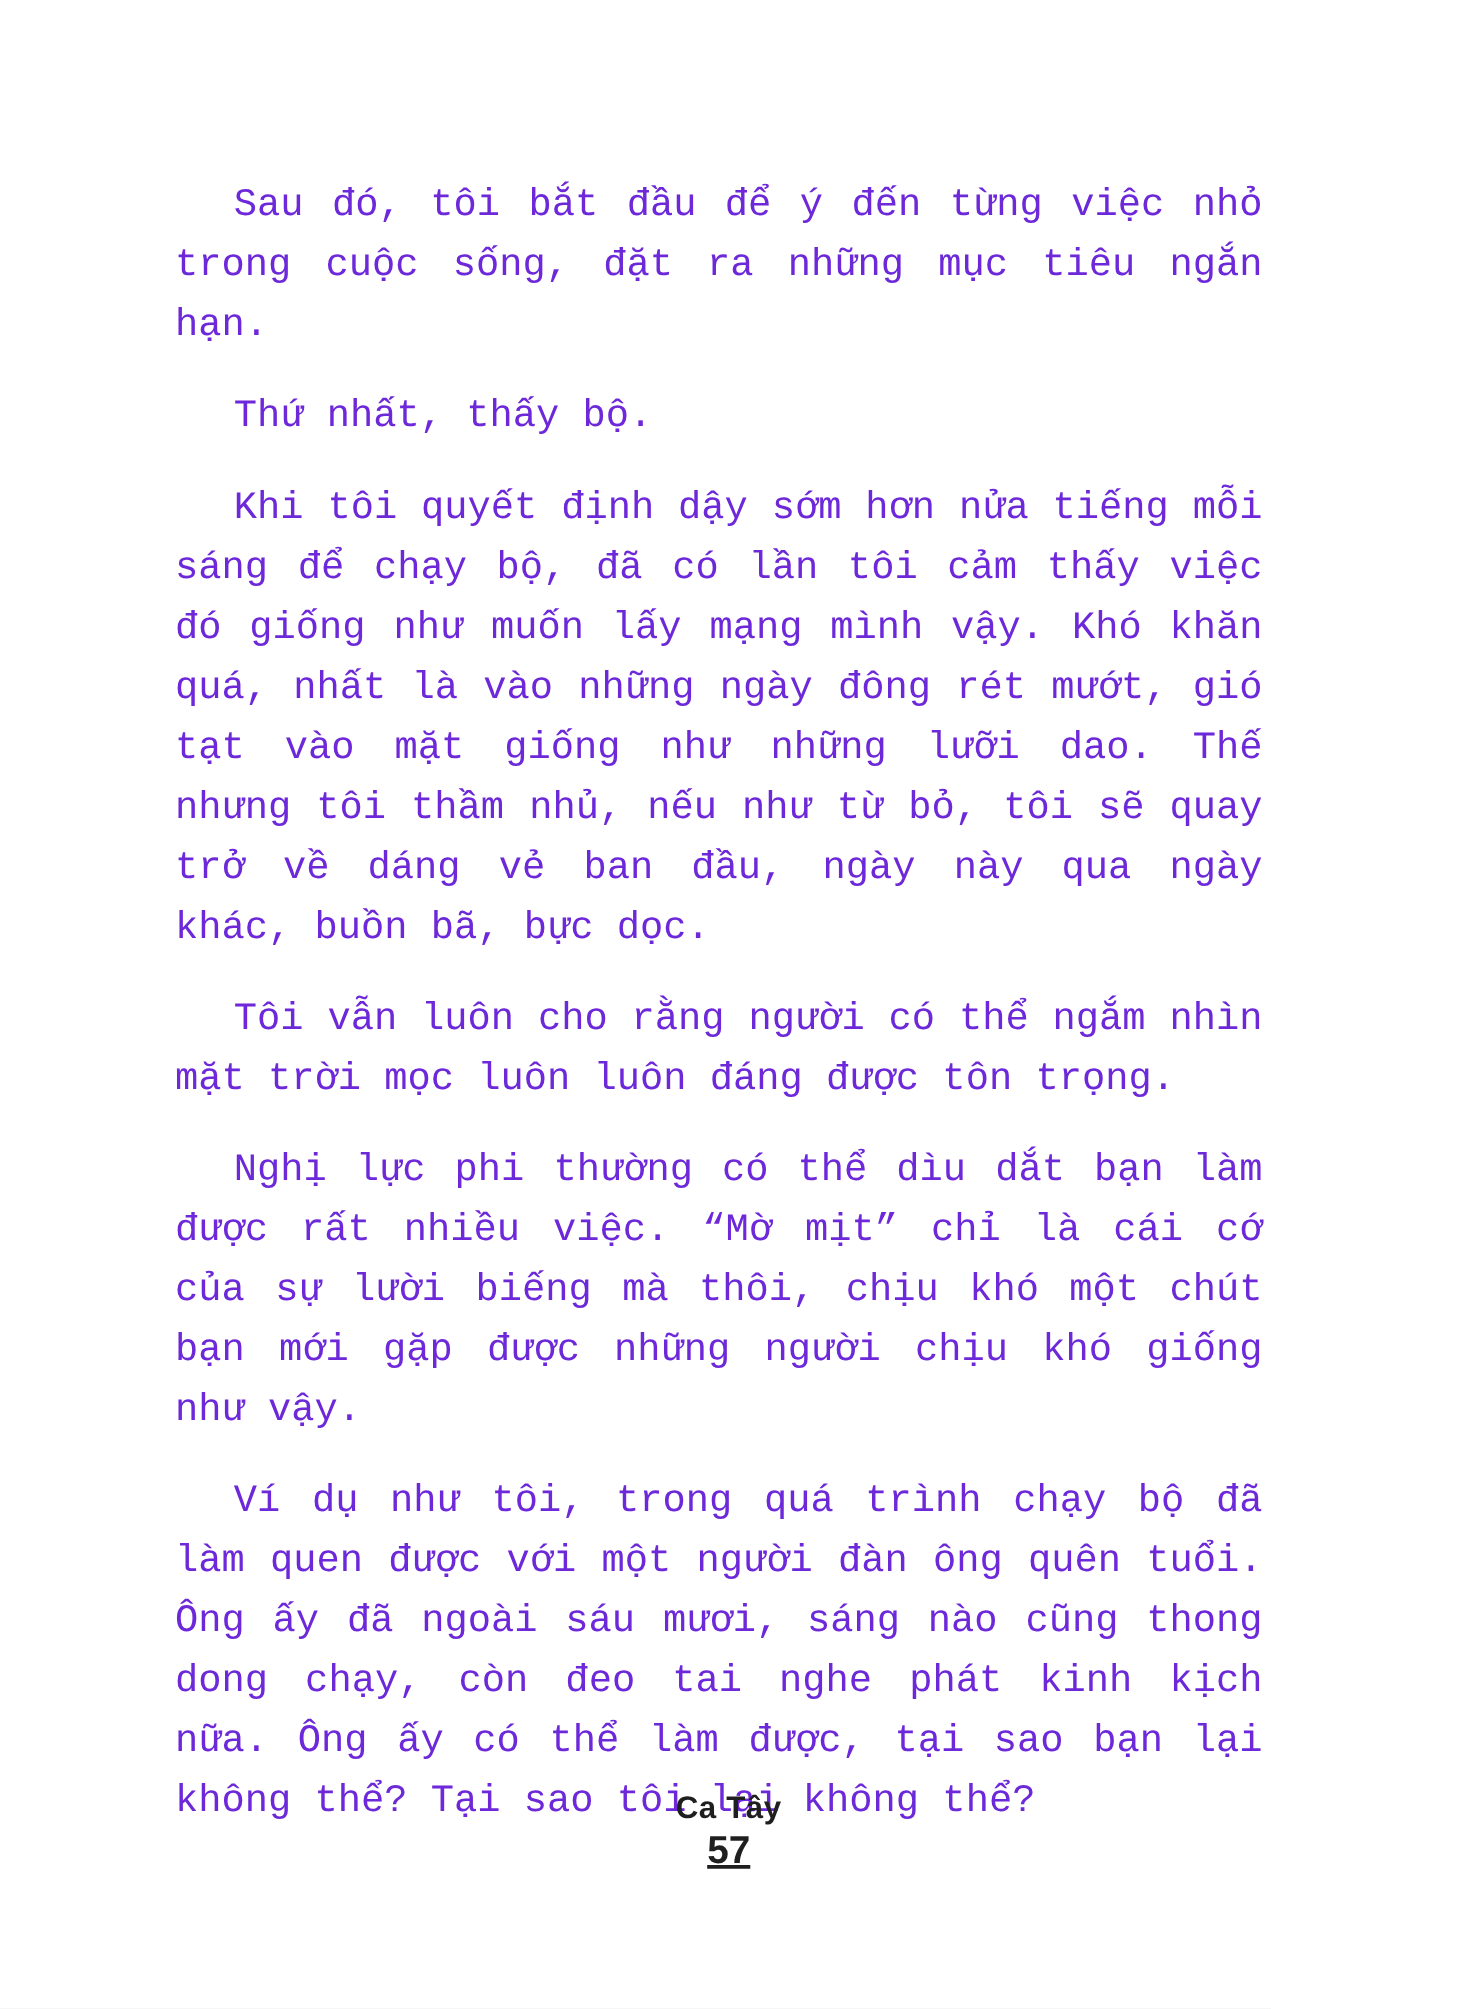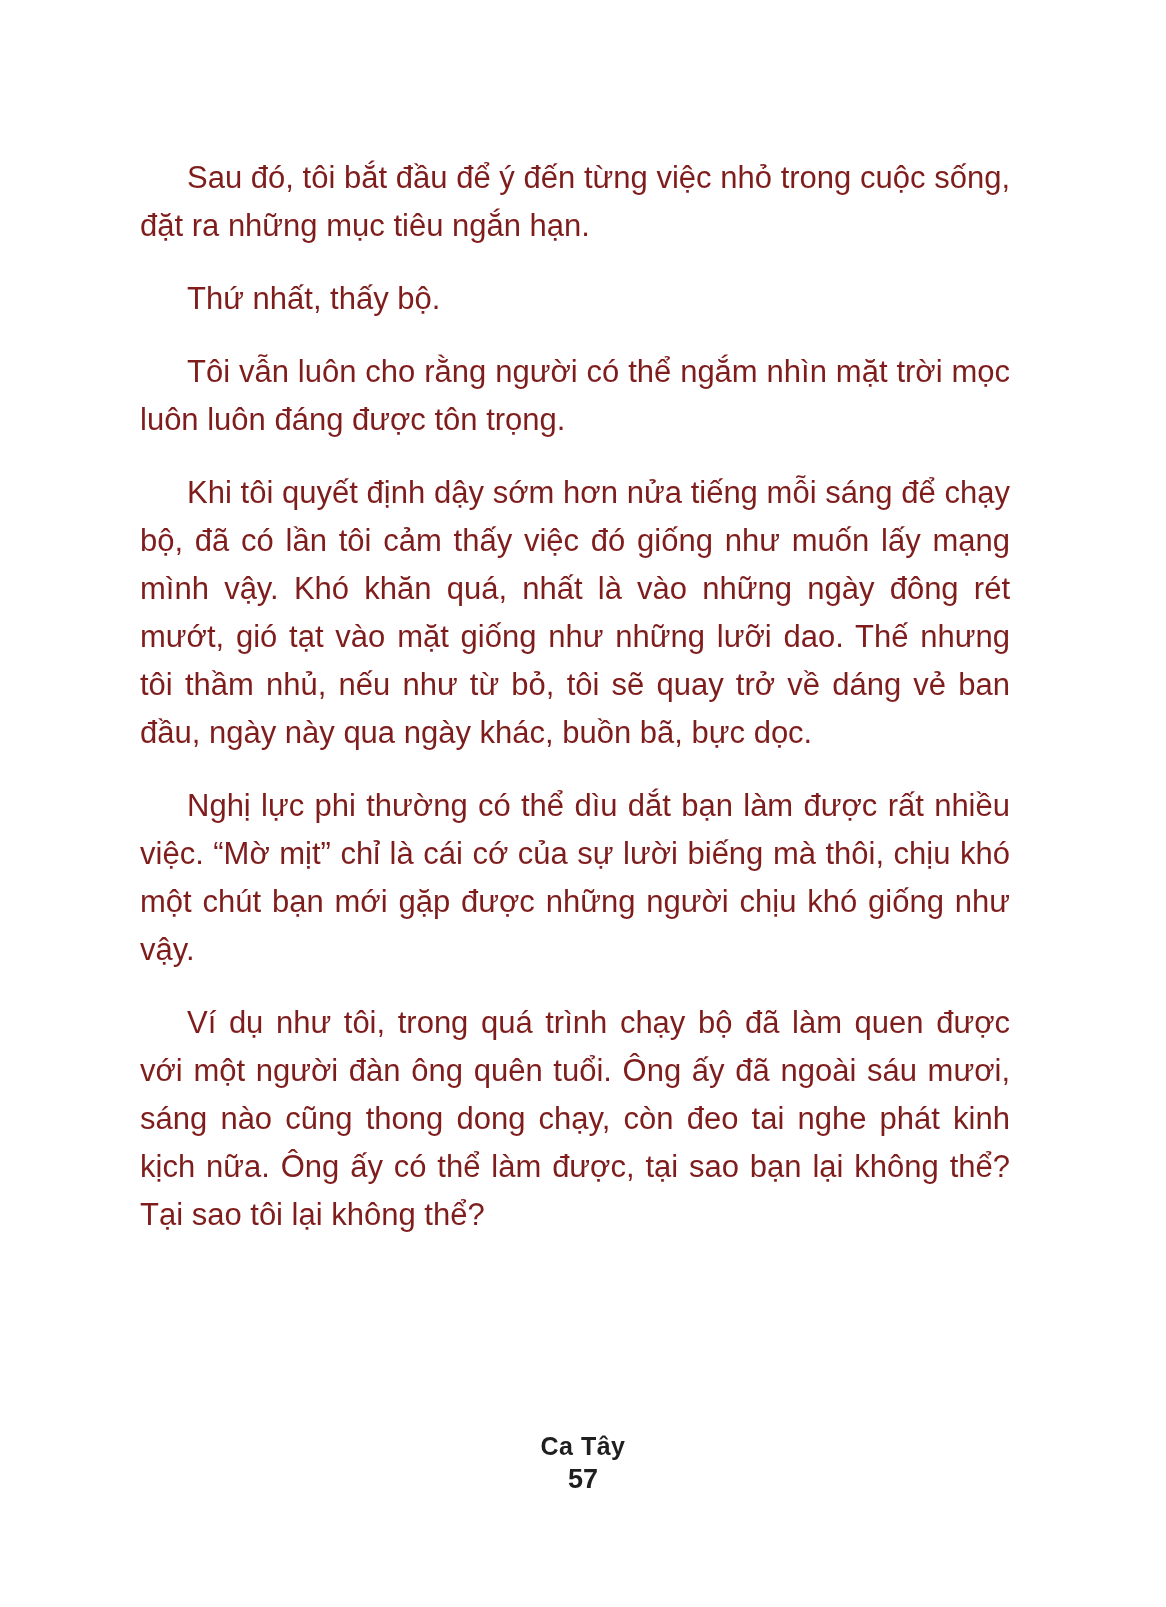--- a/index.html
+++ b/index.html
@@ -16,63 +16,64 @@
     background: #ffffff;
     overflow: hidden;
   }
   .body-text {
     position: absolute;
     left: 140px;
     top: 141px;
     width: 870px;
   }
   .para {
-    font-family: Liberation Sans, sans-serif;
+    font-family: Liberation Mono, monospace;
     font-size: 31px;
     line-height: 48px;
-    color: #7f1d1d;
+    color: #6d28d9;
     text-align: justify;
     text-justify: inter-word;
     text-indent: 47px;
-    margin: 13px 0 25px 0;
+    margin: 0 0 25px 0;
   }
   .para:last-child {
     margin-bottom: 0;
   }
   .footer {
     position: absolute;
     left: 0;
     top: 1433px;
     width: 100%;
     text-align: center;
     font-family: "Liberation Sans", "DejaVu Sans", sans-serif;
     font-weight: 700;
     color: #1f1f1f;
   }
   .running-title {
     font-size: 25px;
     line-height: 27px;
     letter-spacing: 0.5px;
   }
   .page-number {
-    font-size: 27px;
+    font-size: 31px;
     line-height: 27px;
     margin-top: 6px;
+    text-decoration: underline;
   }
 </style>
 </head>
 <body>
 
 <div class="page">
 
   <main class="body-text">
     <p class="para">Sau đó, tôi bắt đầu để ý đến từng việc nhỏ trong cuộc sống, đặt ra những mục tiêu ngắn hạn.</p>
     <p class="para">Thứ nhất, thấy bộ.</p>
+    <p class="para">Khi tôi quyết định dậy sớm hơn nửa tiếng mỗi sáng để chạy bộ, đã có lần tôi cảm thấy việc đó giống như muốn lấy mạng mình vậy. Khó khăn quá, nhất là vào những ngày đông rét mướt, gió tạt vào mặt giống như những lưỡi dao. Thế nhưng tôi thầm nhủ, nếu như từ bỏ, tôi sẽ quay trở về dáng vẻ ban đầu, ngày này qua ngày khác, buồn bã, bực dọc.</p>
     <p class="para">Tôi vẫn luôn cho rằng người có thể ngắm nhìn mặt trời mọc luôn luôn đáng được tôn trọng.</p>
-    <p class="para">Khi tôi quyết định dậy sớm hơn nửa tiếng mỗi sáng để chạy bộ, đã có lần tôi cảm thấy việc đó giống như muốn lấy mạng mình vậy. Khó khăn quá, nhất là vào những ngày đông rét mướt, gió tạt vào mặt giống như những lưỡi dao. Thế nhưng tôi thầm nhủ, nếu như từ bỏ, tôi sẽ quay trở về dáng vẻ ban đầu, ngày này qua ngày khác, buồn bã, bực dọc.</p>
     <p class="para">Nghị lực phi thường có thể dìu dắt bạn làm được rất nhiều việc. “Mờ mịt” chỉ là cái cớ của sự lười biếng mà thôi, chịu khó một chút bạn mới gặp được những người chịu khó giống như vậy.</p>
     <p class="para">Ví dụ như tôi, trong quá trình chạy bộ đã làm quen được với một người đàn ông quên tuổi. Ông ấy đã ngoài sáu mươi, sáng nào cũng thong dong chạy, còn đeo tai nghe phát kinh kịch nữa. Ông ấy có thể làm được, tại sao bạn lại không thể? Tại sao tôi lại không thể?</p>
   </main>
 
   <footer class="footer">
     <div class="running-title">Ca Tây</div>
     <div class="page-number">57</div>
   </footer>
 
 </div>

